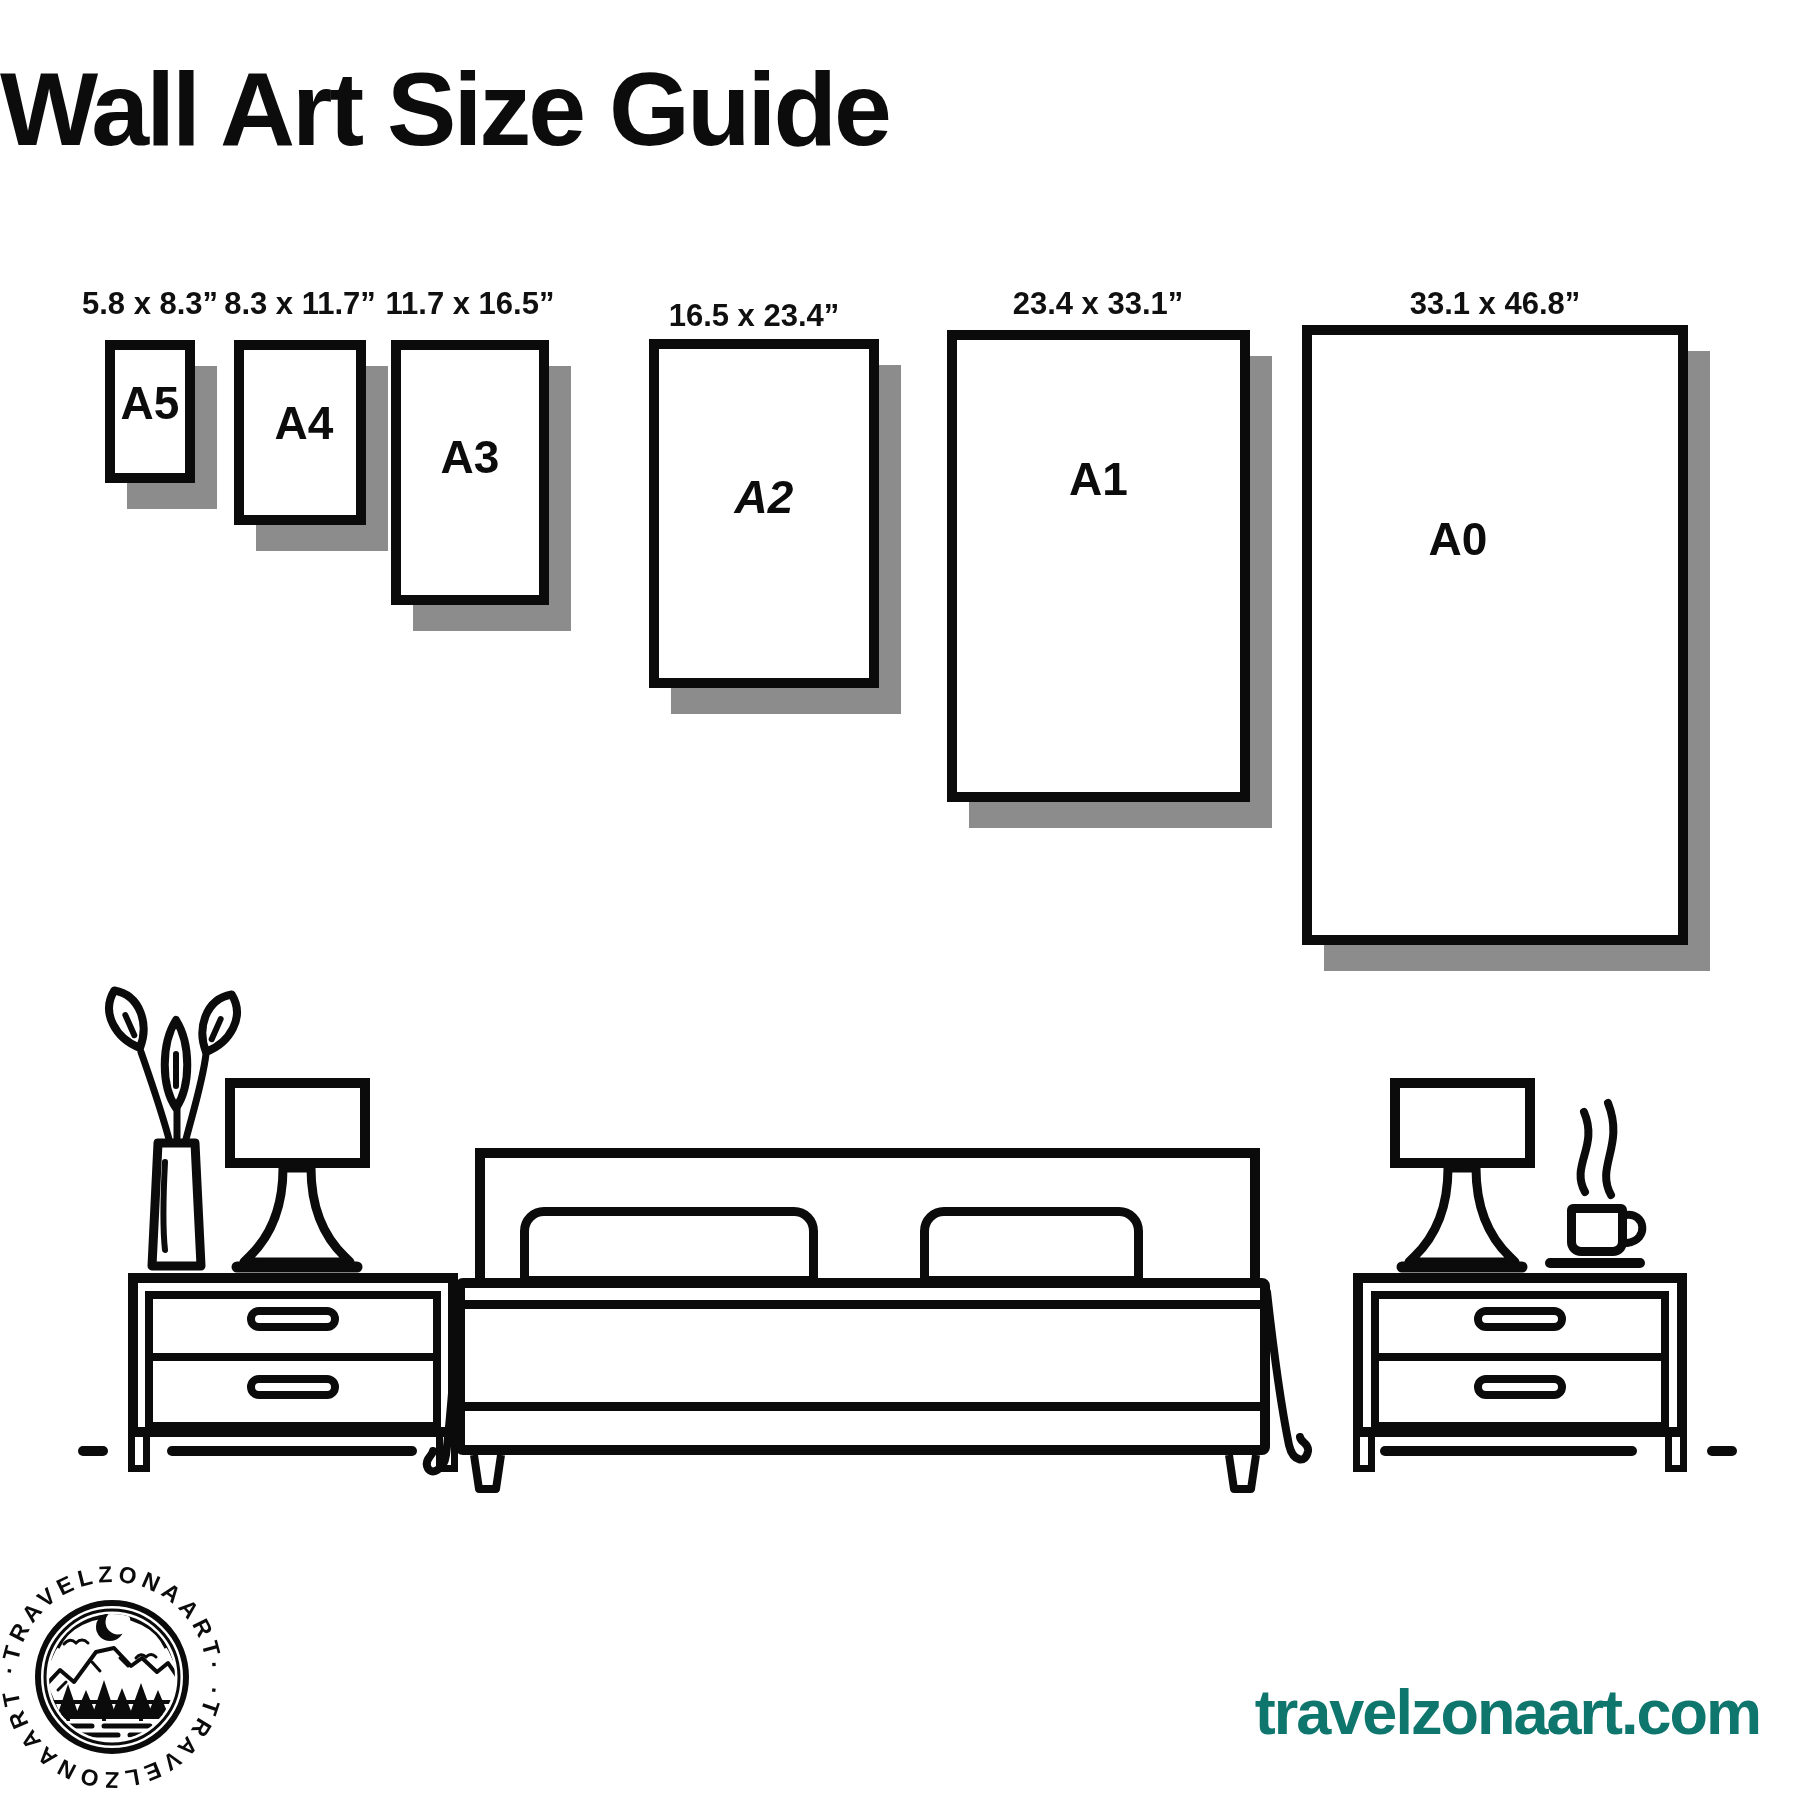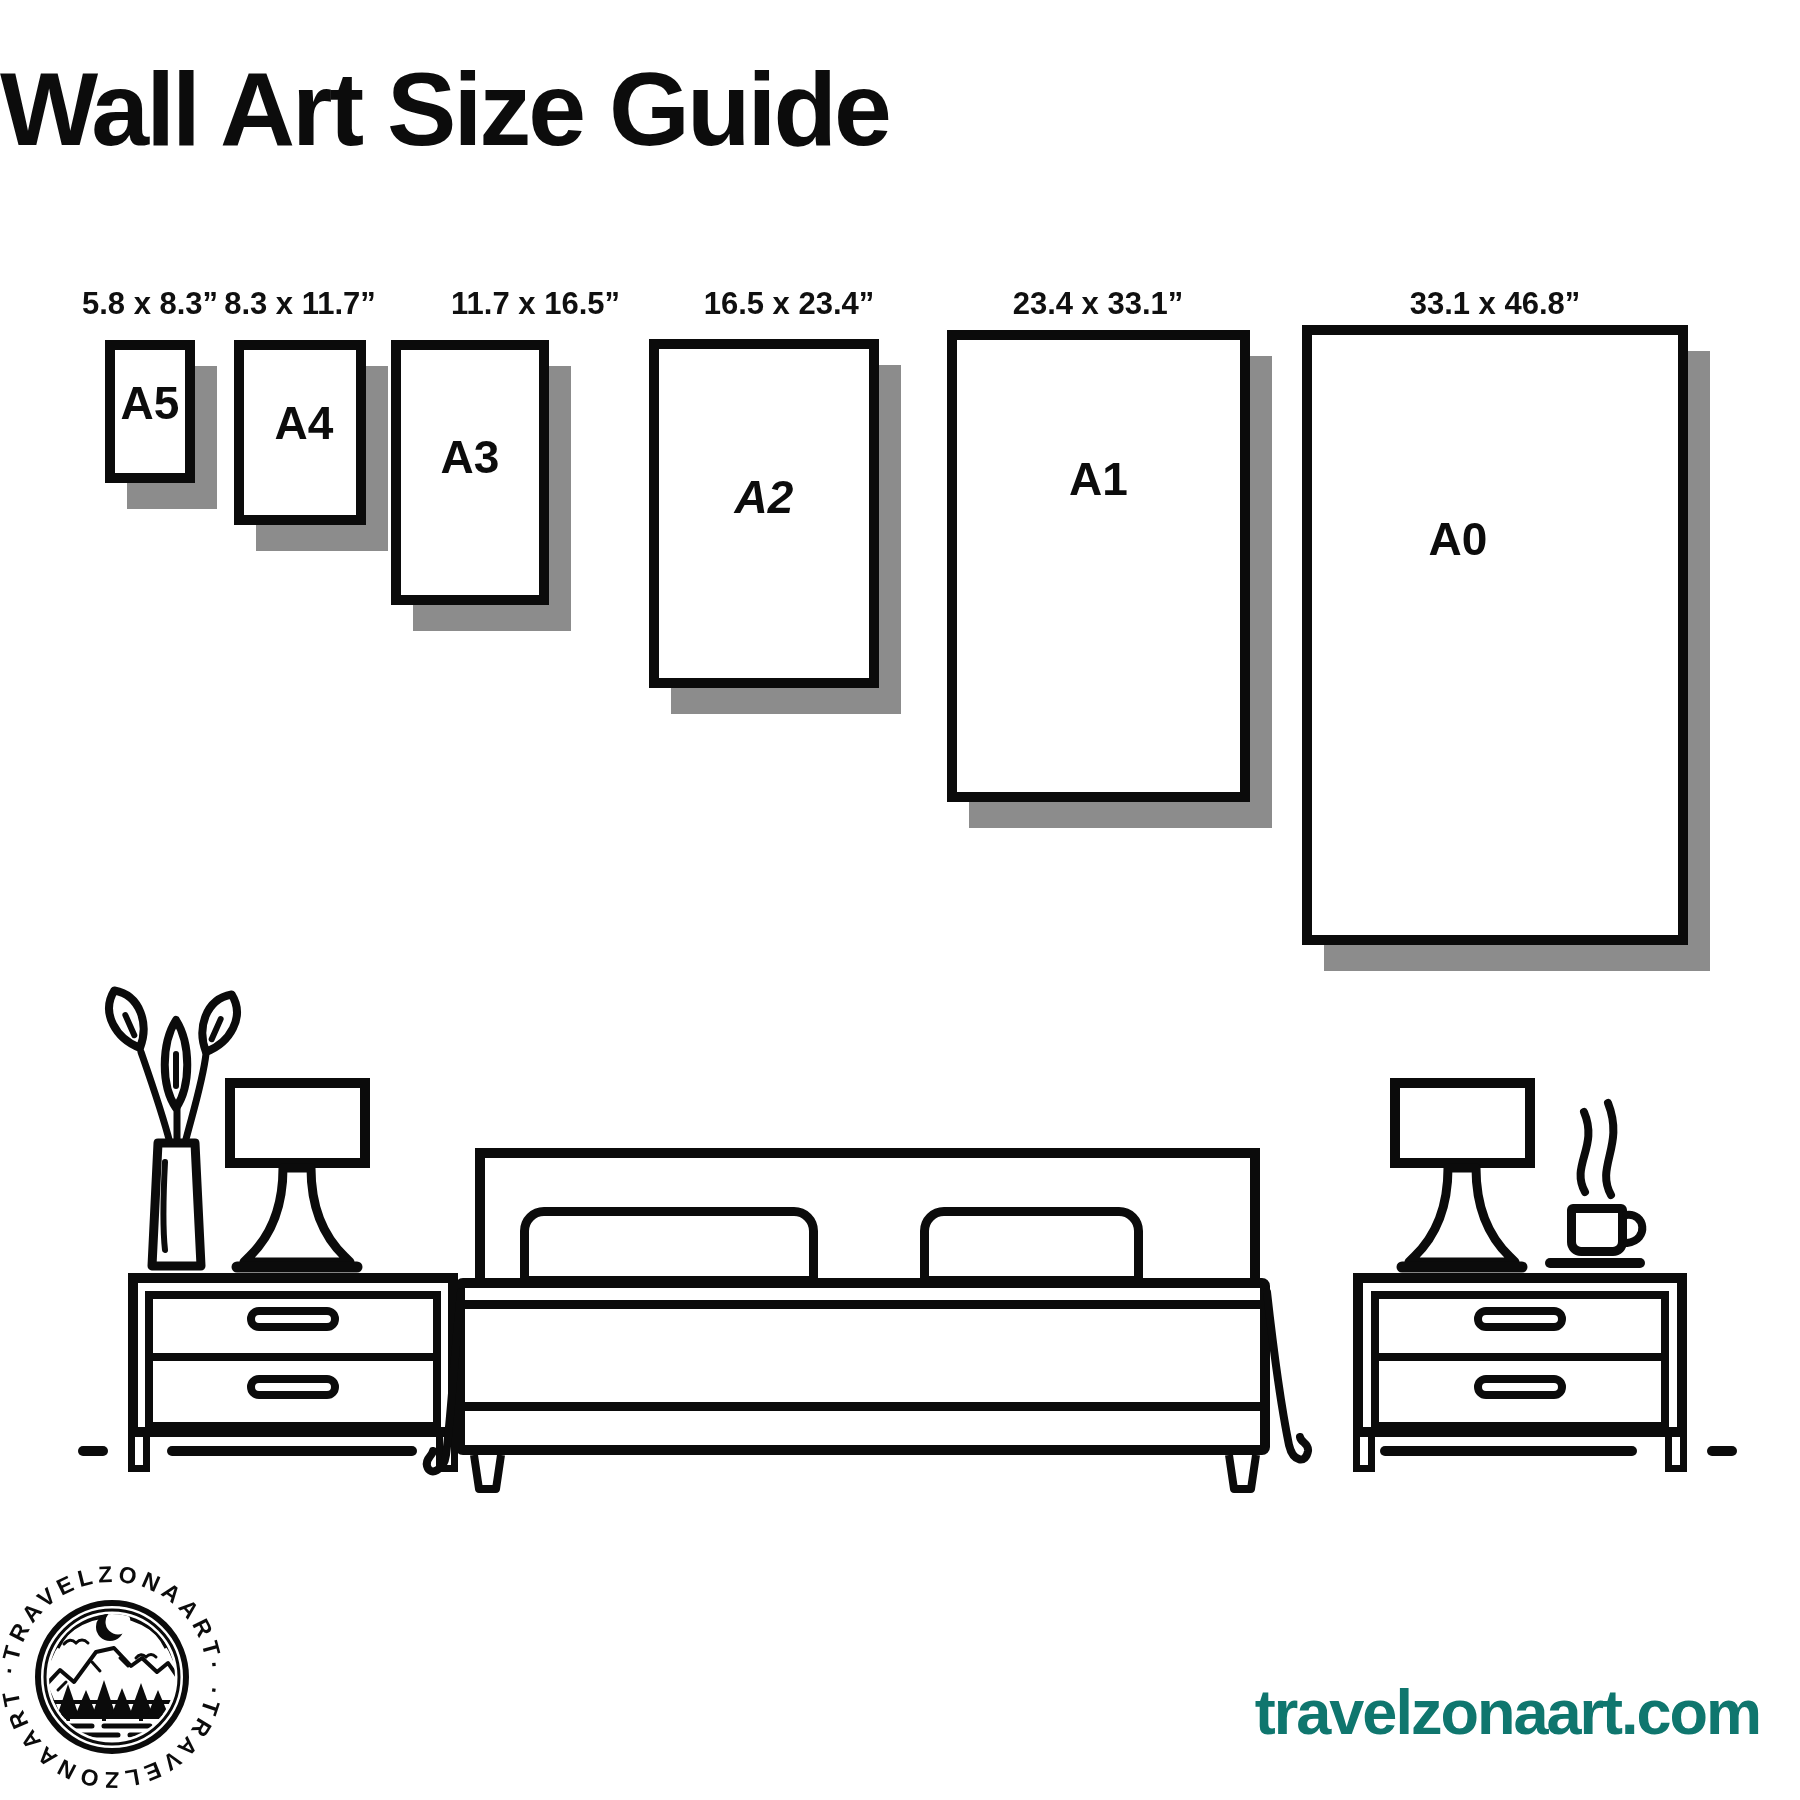--- a/index.html
+++ b/index.html
@@ -26,22 +26,22 @@
   .f-a4{left:234px;top:340px;width:132px;height:185px;}
   .f-a3{left:391px;top:340px;width:158px;height:265px;}
   .f-a2{left:649px;top:339px;width:230px;height:349px;}
   .f-a1{left:947px;top:330px;width:303px;height:472px;}
   .f-a0{left:1302px;top:325px;width:386px;height:620px;}
 
   .dim-label{
     width:300px;top:286px;text-align:center;
     font-size:31px;font-weight:bold;color:#101010;letter-spacing:0px;
   }
-  .d-a5{left:0px;} .d-a4{left:150px;} .d-a3{left:320px;text-align:right;}
-  .d-a2{left:639px;} .d-a1{left:948px;} .d-a0{left:1345px;}
+  .d-a5{left:0px;} .d-a4{left:150px;} .d-a3{left:320px;}
+  .d-a2{left:604px;margin-top:12px;} .d-a1{left:948px;} .d-a0{left:1345px;}
 
   .code-label{
     text-align:center;font-size:46px;font-weight:bold;color:#0c0c0c;height:60px;
   }
   .c-a5{left:105px;top:376px;width:90px;}
   .c-a4{left:234px;top:396px;width:140px;}
   .c-a3{left:391px;top:430px;width:158px;}
   .c-a2{left:649px;top:470px;width:230px;font-style:italic;}
   .c-a1{left:947px;top:452px;width:303px;}
   .c-a0{left:1302px;top:512px;width:312px;}

